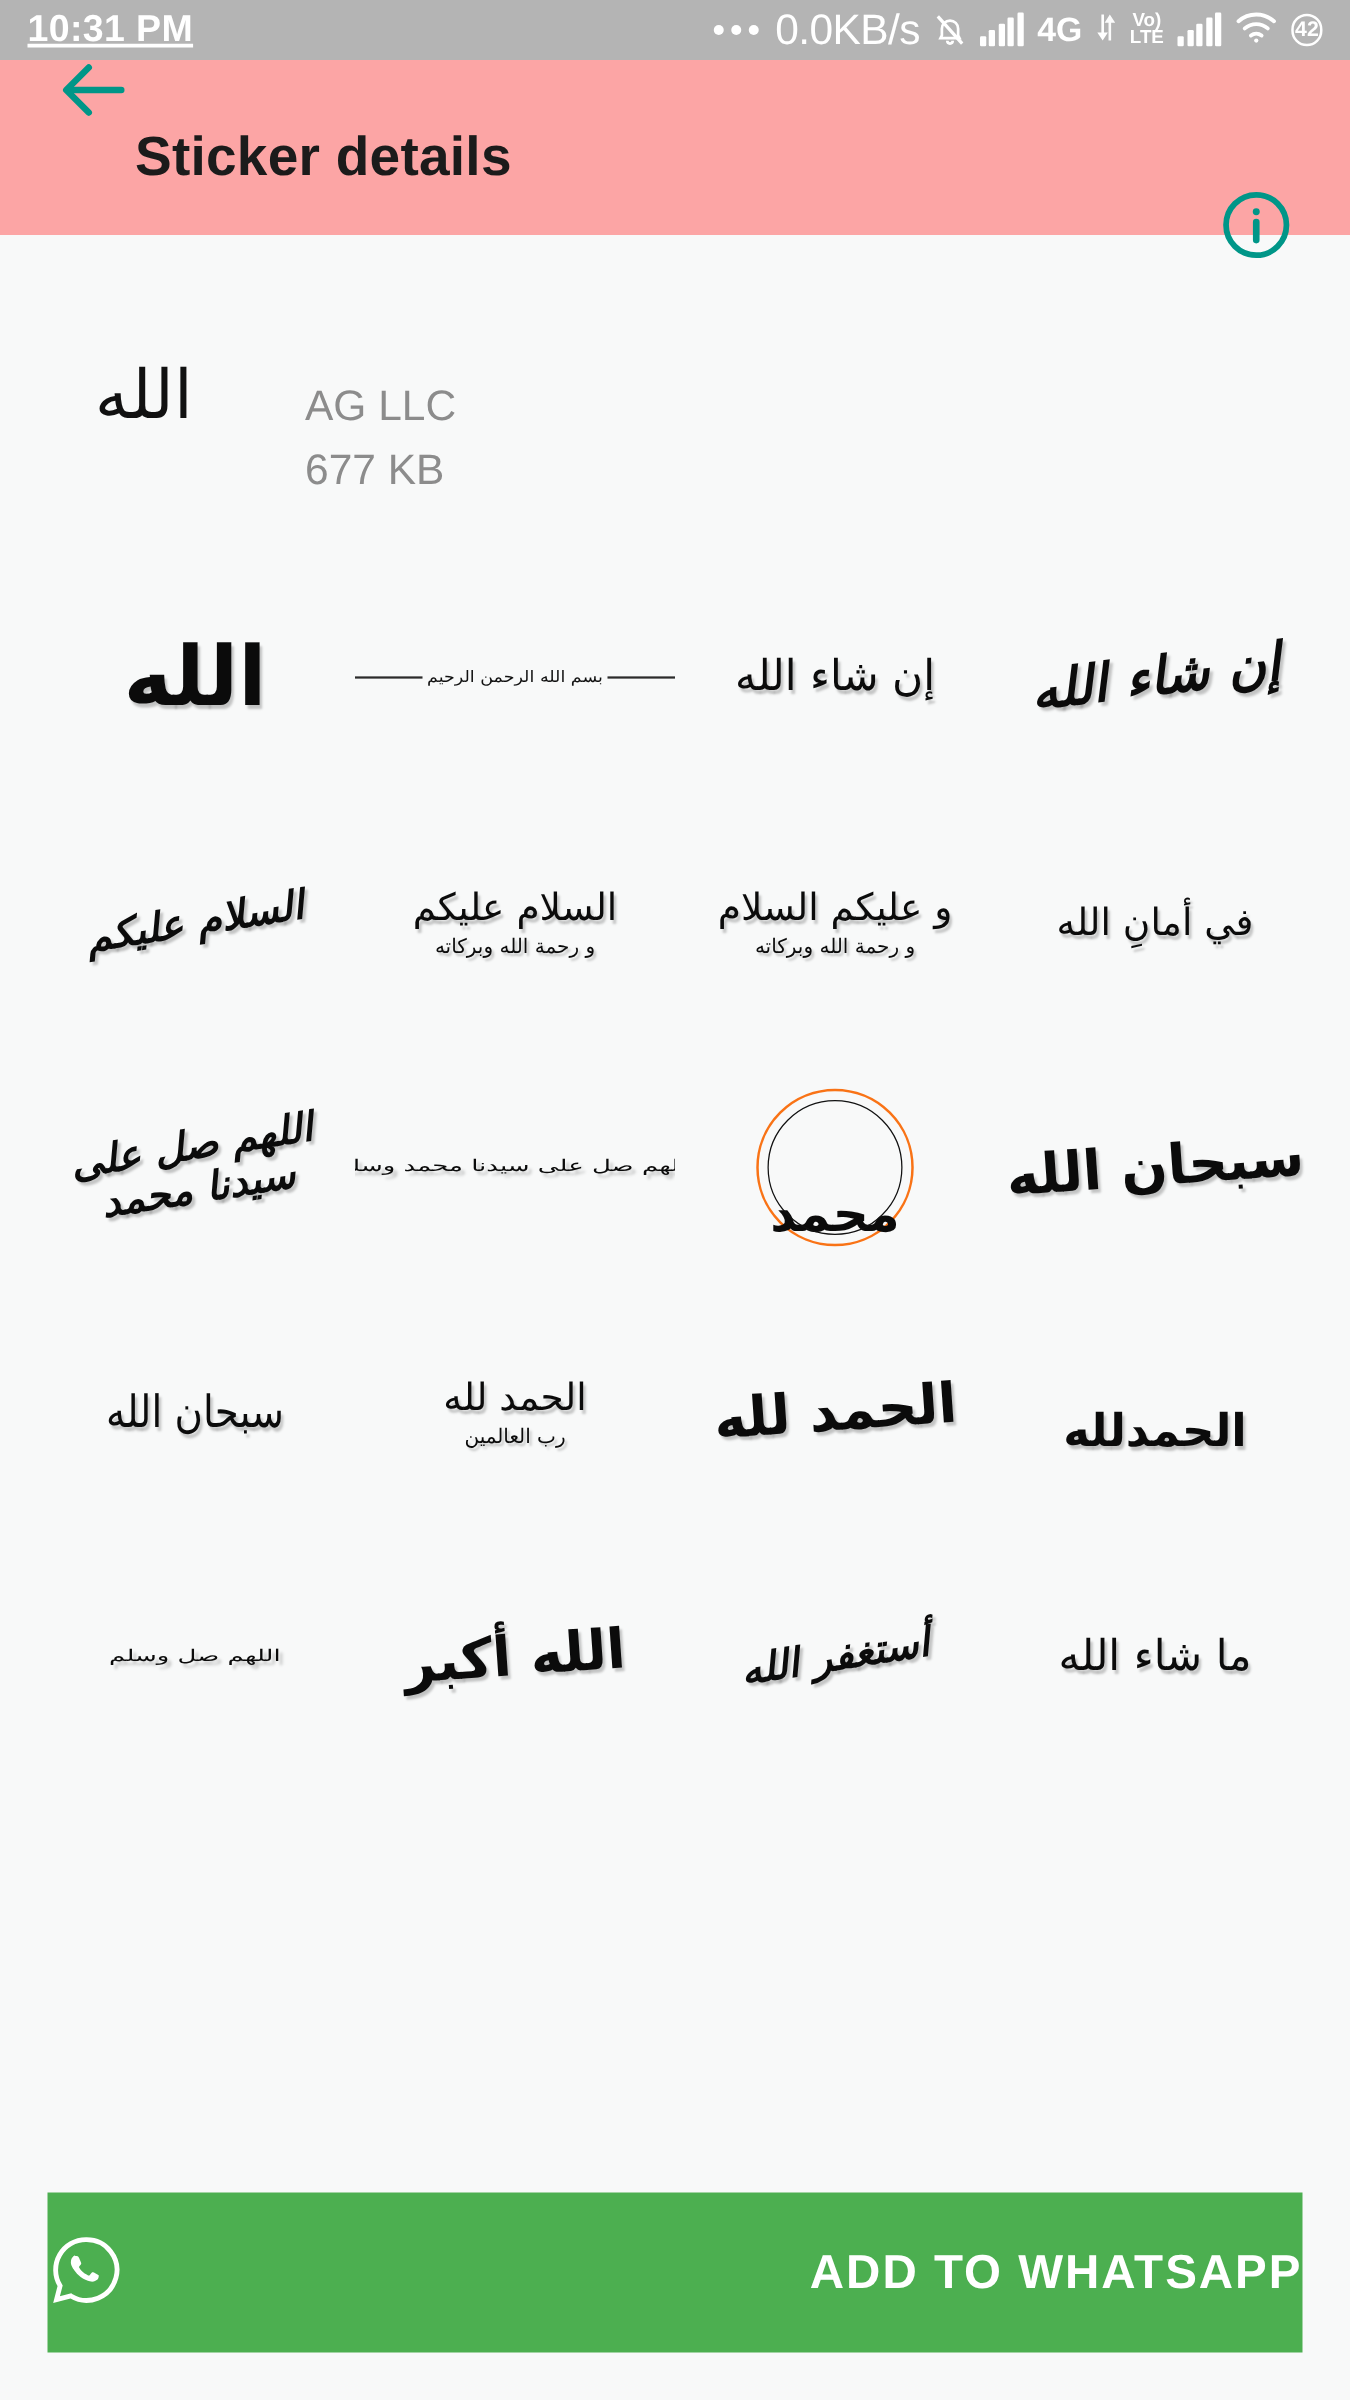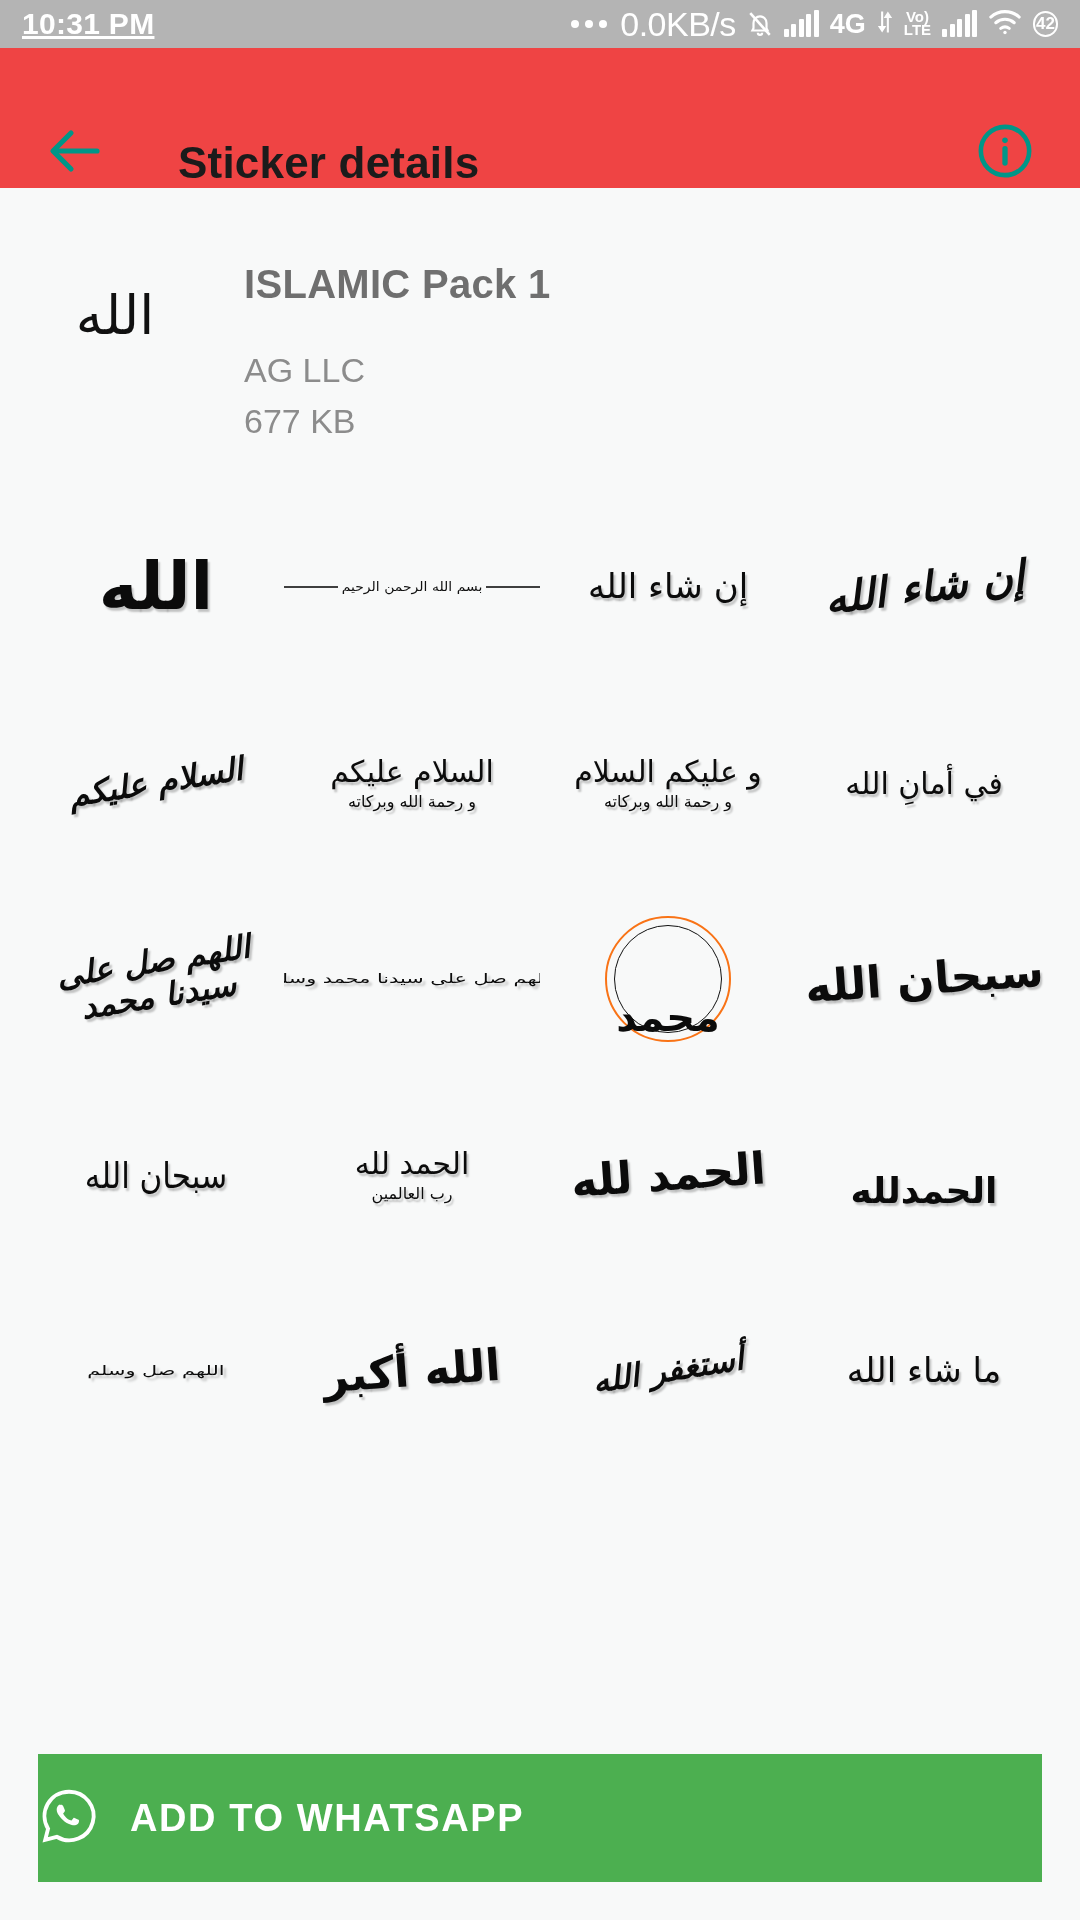--- a/index.html
+++ b/index.html
@@ -51,23 +51,24 @@
     font-size:17px;
     font-weight:bold;
     line-height:1.15;
   }
   .mute-icon { position:relative; width:26px; height:28px; }
 
   
   .appbar {
     height:140px;
     display:flex;
-    align-items:flex-end;
+    align-items:flex-start;
     padding:0 40px;
-    background:#ef4444;
+    background:#fca5a5;
+    flex-direction:column;
   }
   .back-btn { width:70px; height:70px; display:flex; align-items:center; justify-content:center; cursor:pointer; }
   .appbar-title {
     font-size:44px;
     font-weight:bold;
     color:#1b1b1b;
     margin-left:68px;
     letter-spacing:0.2px;
   }
   .info-btn { margin-left:auto; width:70px; height:70px; display:flex; align-items:center; justify-content:center; cursor:pointer; }
@@ -185,21 +186,21 @@
     left:0; right:0; bottom:0;
     padding:0 38px 38px 38px;
     background:linear-gradient(to bottom, rgba(248,249,249,0) 0%, #f8f9f9 26%);
     padding-top:46px;
   }
   .cta-button {
     background:#4caf50;
     height:128px;
     display:flex;
     align-items:center;
-    justify-content:flex-start;
+    justify-content:space-between;
     gap:30px;
     cursor:pointer;
   }
   .cta-label {
     color:#ffffff;
     font-size:38px;
     font-weight:bold;
     letter-spacing:1.6px;
   }
 </style>
@@ -288,21 +289,20 @@
       </svg>
     </span>
   </div>
 </div>
 
 <div class="pack-header">
   <div class="pack-thumb">
     <span>الله</span>
   </div>
   <div class="pack-meta">
-    <div class="pack-name">ISLAMIC Pack 1</div>
     <div class="pack-publisher">AG LLC</div>
     <div class="pack-size">677 KB</div>
   </div>
 </div>
 
 <div class="sticker-grid" id="sticker-grid">
     <div class="sticker-cell">
       <div class="sticker-art v-huge">
         <span class="s-main">الله</span>
       </div>

